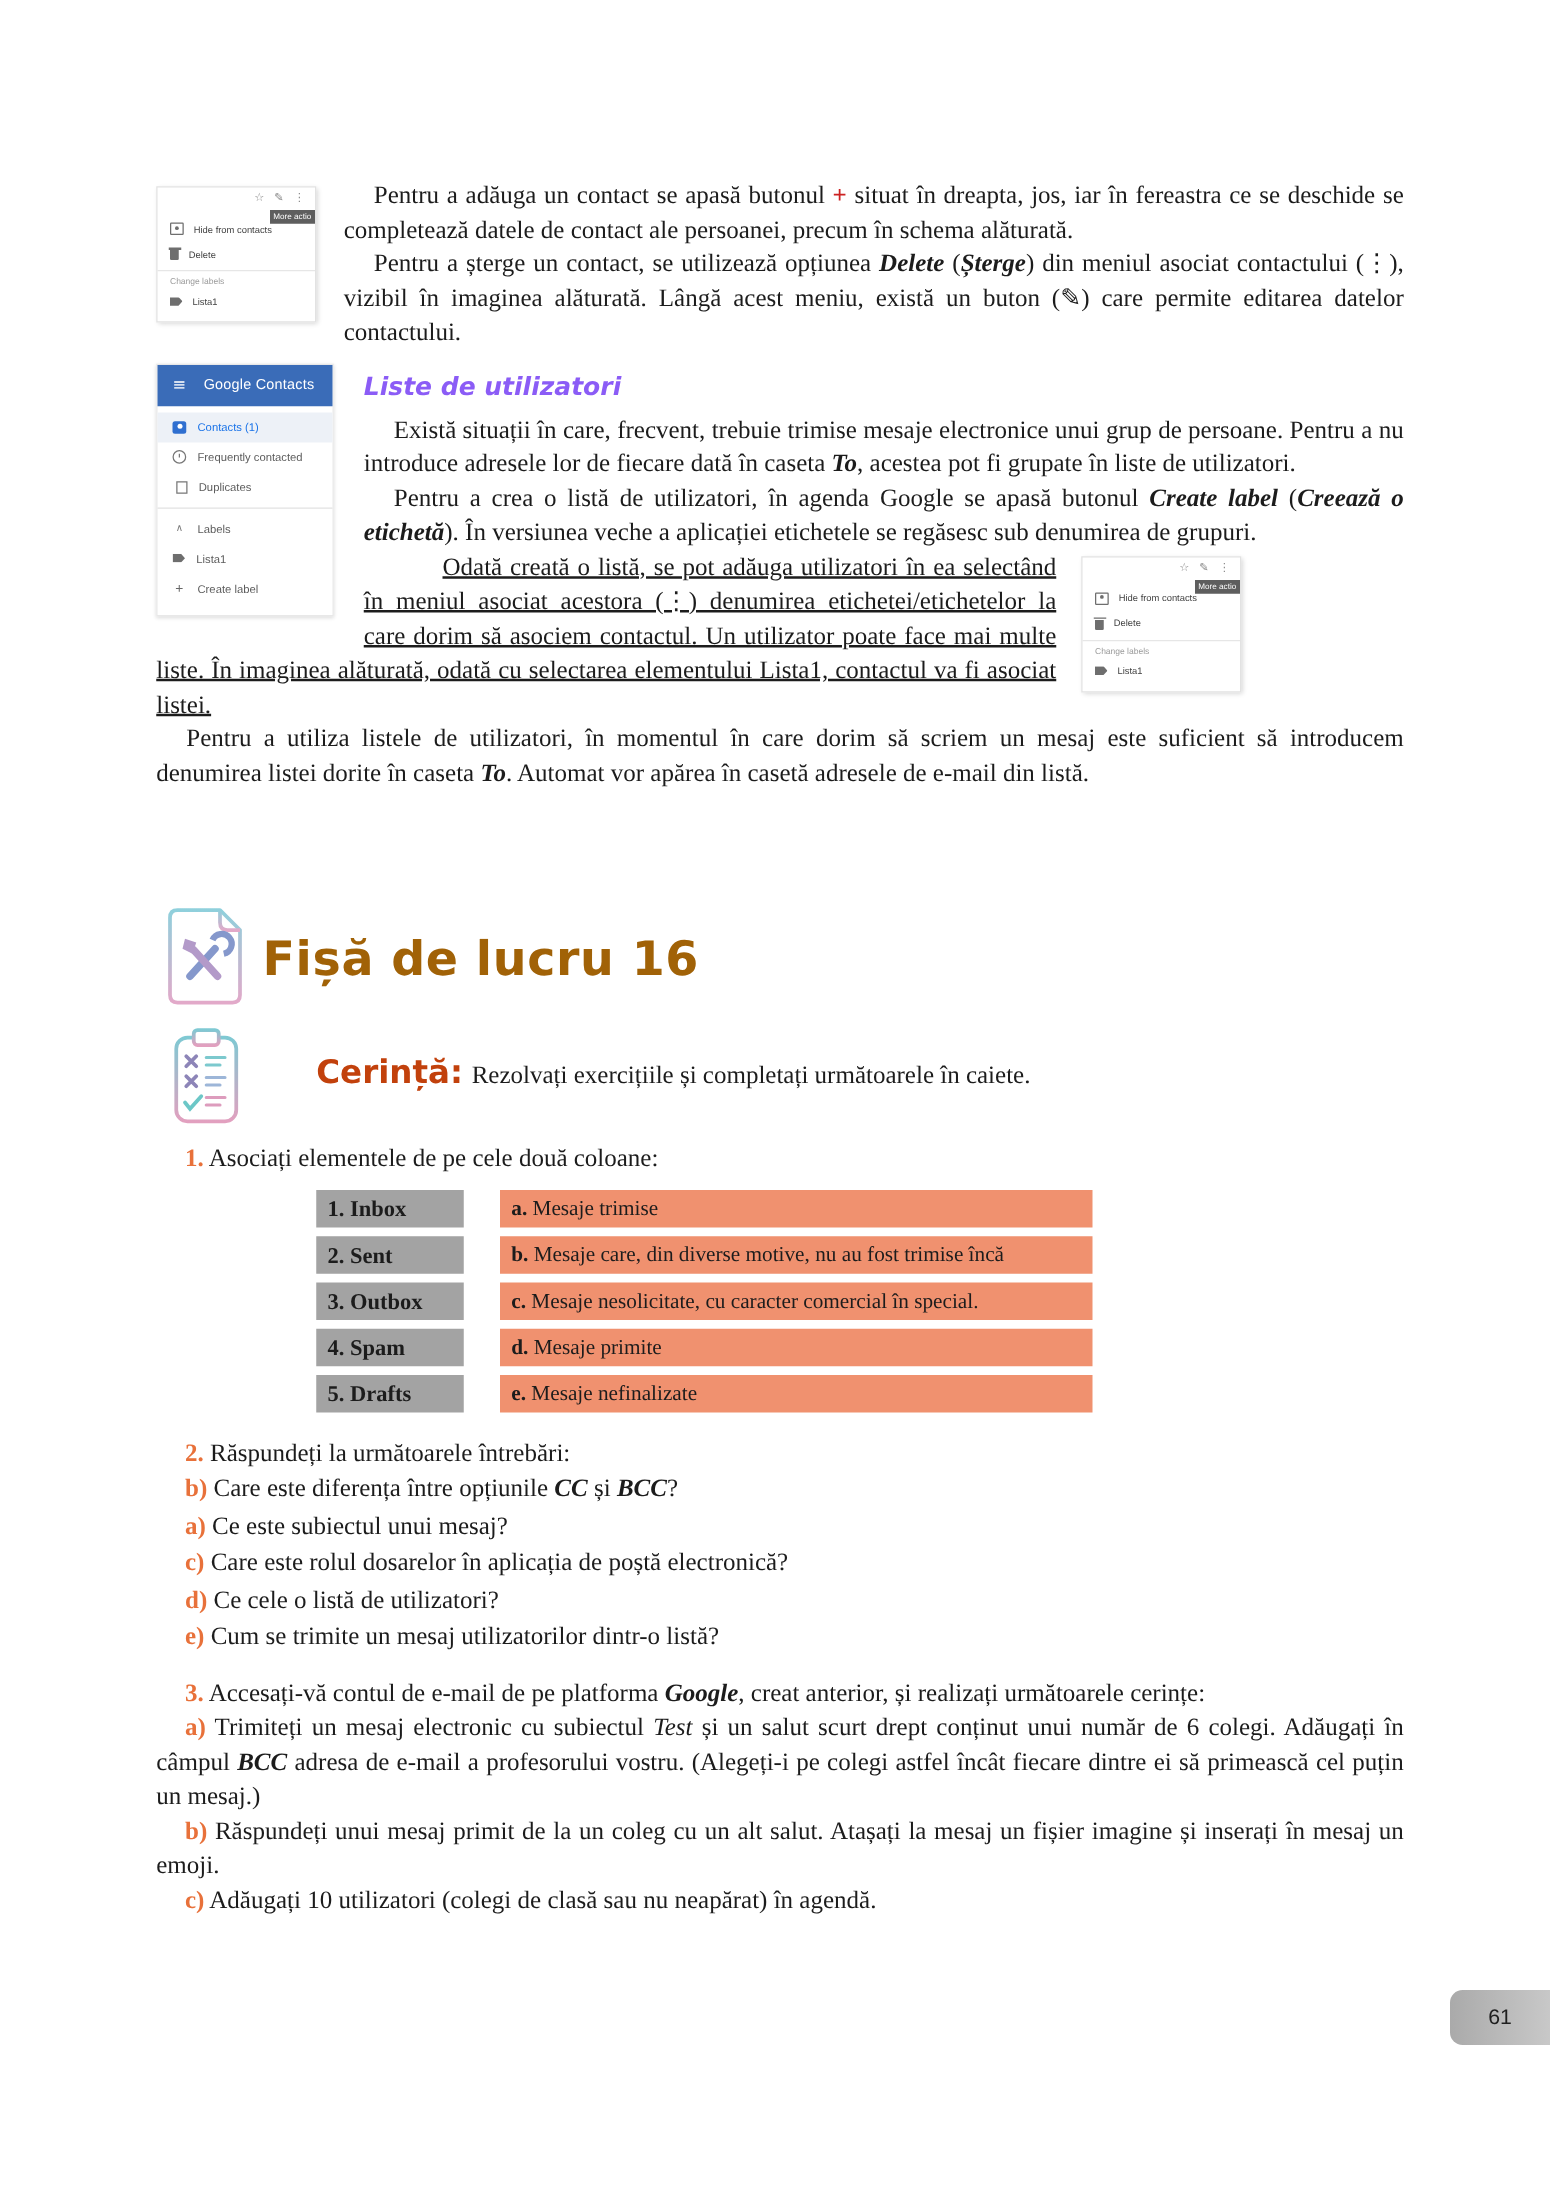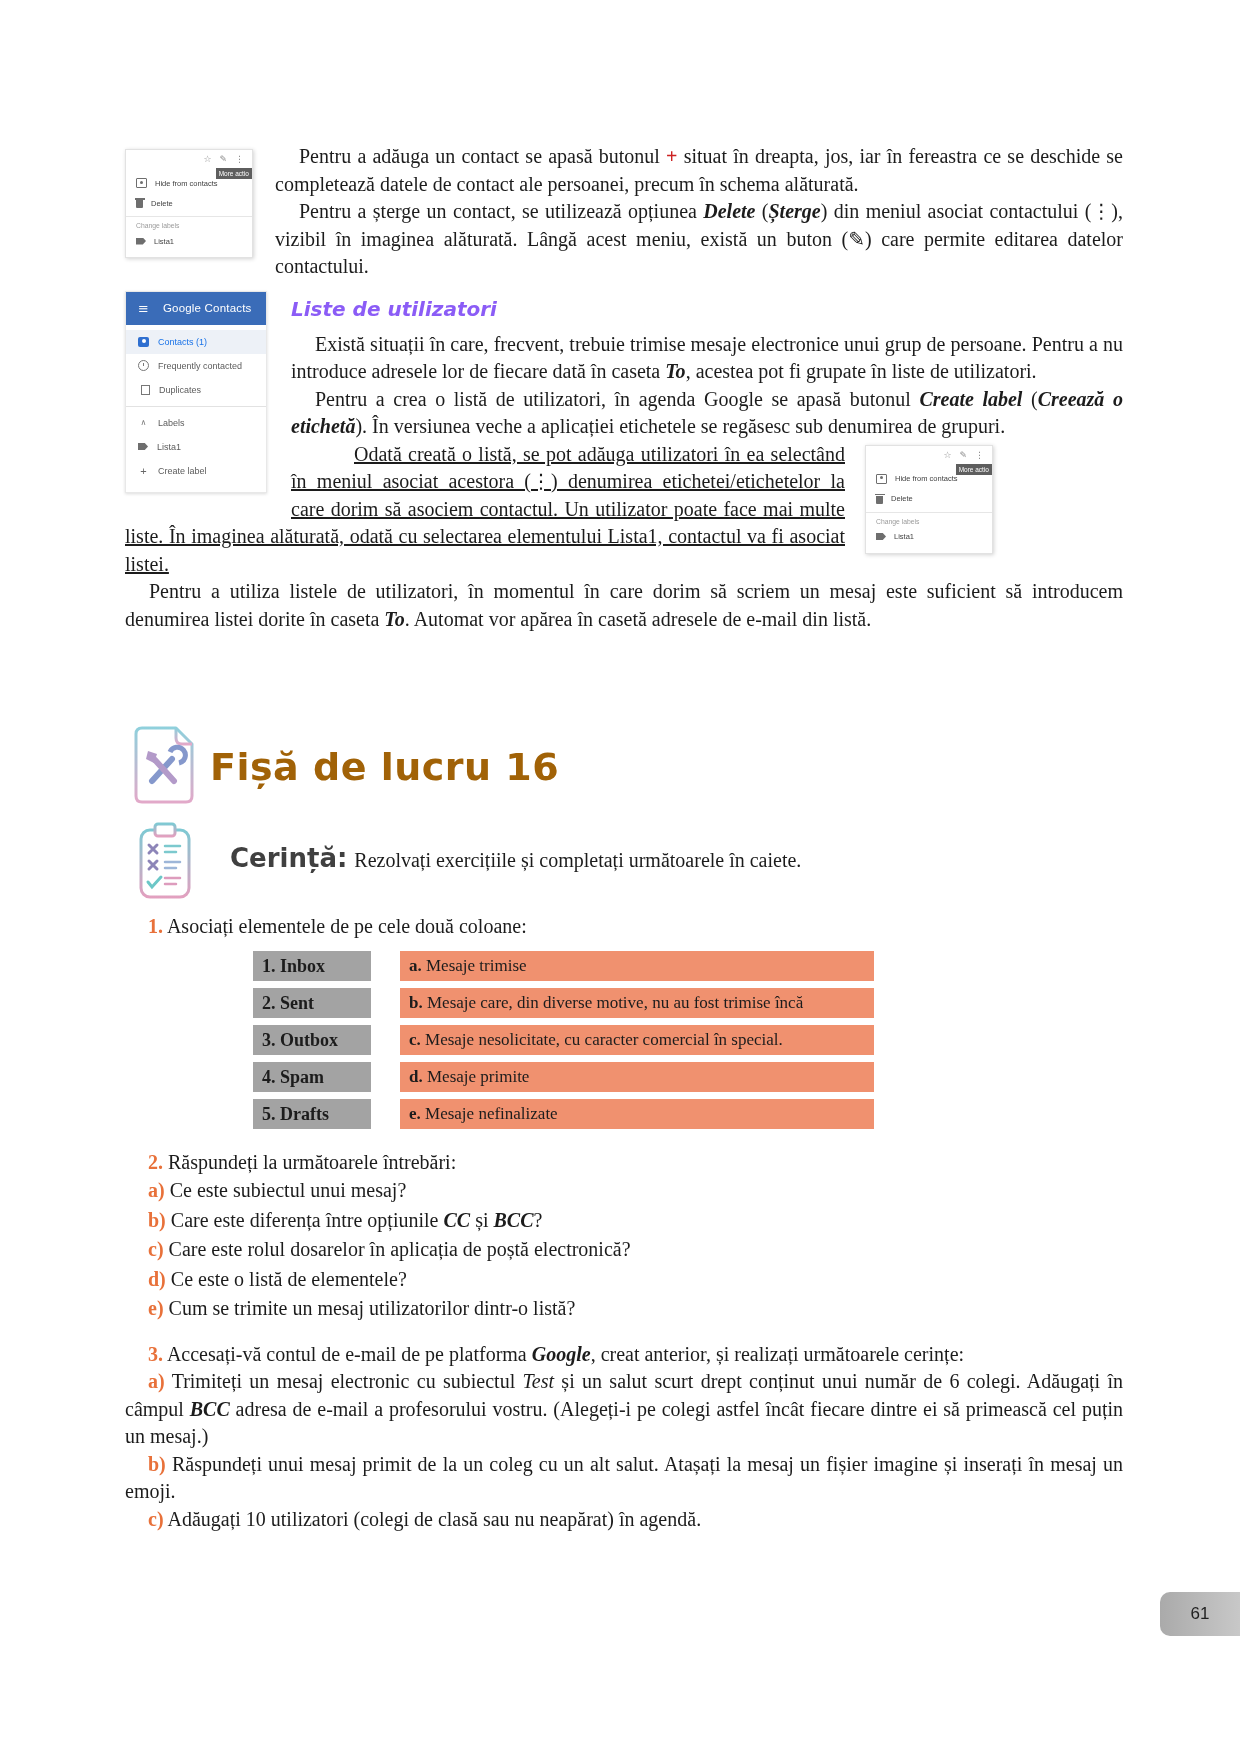--- a/index.html
+++ b/index.html
@@ -63,21 +63,21 @@
   .section-heading{font-family:"DejaVu Sans",sans-serif;font-style:italic;font-weight:bold;
                    font-size:20px;color:#8b5cf6;margin:16px 0 10px 0;}
   .ws-header{clear:both;display:flex;align-items:center;gap:14px;margin-top:92px;height:84px;}
   .ws-icon-wrap{margin-left:7px;}
   .ws-title{font-family:"DejaVu Sans",sans-serif;font-weight:bold;font-size:38px;
             color:#a16207;letter-spacing:.5px;}
   .cerinta-row{display:flex;align-items:flex-start;gap:36px;margin-top:12px;}
   .cerinta-icon-wrap{margin-left:11px;}
   .cerinta-line{padding-top:22px;}
   .cerinta-label{font-family:"DejaVu Sans",sans-serif;font-weight:bold;font-size:26px;
-                 color:#404040;margin-right:7px;}
+                 color:#c2410c;margin-right:7px;margin-left:23px;}
   .cerinta-text{font-size:20px;}
 
   
   .ex-head{margin:0;font-size:20px;line-height:27.5px;text-indent:23px;}
   .mt20{margin-top:20px;} .mt17{margin-top:17px;} .mt8{margin-top:8px;} .mt6{margin-top:6px;} .mt4{margin-top:4px;}
   .ex-num,.ex-letter{color:#e8713a;font-weight:bold;}
   .ex-item2{margin:0;font-size:20px;line-height:29.5px;text-indent:23px;}
   .ex-item3{margin:0;font-size:20px;line-height:27.5px;text-indent:23px;text-align:justify;}
 
   
@@ -250,24 +250,24 @@
       <div class="mt-right"><span class="mt-letter">b.</span> <span>Mesaje care, din diverse motive, nu au fost trimise încă</span></div>
       <div class="mt-left">3. Outbox</div>
       <div class="mt-right"><span class="mt-letter">c.</span> <span>Mesaje nesolicitate, cu caracter comercial în special.</span></div>
       <div class="mt-left">4. Spam</div>
       <div class="mt-right"><span class="mt-letter">d.</span> <span>Mesaje primite</span></div>
       <div class="mt-left">5. Drafts</div>
       <div class="mt-right"><span class="mt-letter">e.</span> <span>Mesaje nefinalizate</span></div>
     </div>
 
     <p class="ex-head mt20"><span class="ex-num">2.</span> <span>Răspundeți la următoarele întrebări:</span></p>
+    <p class="ex-item2"><span class="ex-letter">b)</span> <span>Care este diferența între opțiunile </span><span class="bi">CC</span><span> și </span><span class="bi">BCC</span><span>?</span></p>
     <p class="ex-item2"><span class="ex-letter">a)</span> <span>Ce este subiectul unui mesaj?</span></p>
-    <p class="ex-item2"><span class="ex-letter">b)</span> <span>Care este diferența între opțiunile </span><span class="bi">CC</span><span> și </span><span class="bi">BCC</span><span>?</span></p>
     <p class="ex-item2"><span class="ex-letter">c)</span> <span>Care este rolul dosarelor în aplicația de poștă electronică?</span></p>
-    <p class="ex-item2"><span class="ex-letter">d)</span> <span>Ce este o listă de elementele?</span></p>
+    <p class="ex-item2"><span class="ex-letter">d)</span> <span>Ce cele o listă de utilizatori?</span></p>
     <p class="ex-item2"><span class="ex-letter">e)</span> <span>Cum se trimite un mesaj utilizatorilor dintr-o listă?</span></p>
 
     <p class="ex-head mt17"><span class="ex-num">3.</span> <span>Accesați-vă contul de e-mail de pe platforma </span><span class="bi">Google</span><span>, creat anterior, și realizați următoarele cerințe:</span></p>
     <p class="ex-item3"><span class="ex-letter">a)</span> <span>Trimiteți un mesaj electronic cu subiectul </span><span class="it">Test</span><span> și un salut scurt drept conținut unui număr de 6 colegi. Adăugați în câmpul </span><span class="bi">BCC</span><span> adresa de e-mail a profesorului vostru. (Alegeți-i pe colegi astfel încât fiecare dintre ei să primească cel puțin un mesaj.)</span></p>
     <p class="ex-item3 mt4"><span class="ex-letter">b)</span> <span>Răspundeți unui mesaj primit de la un coleg cu un alt salut. Atașați la mesaj un fișier imagine și inserați în mesaj un emoji.</span></p>
     <p class="ex-item3 mt4"><span class="ex-letter">c)</span> <span>Adăugați 10 utilizatori (colegi de clasă sau nu neapărat) în agendă.</span></p>
 
   </div>
 
   <div class="page-tab">

